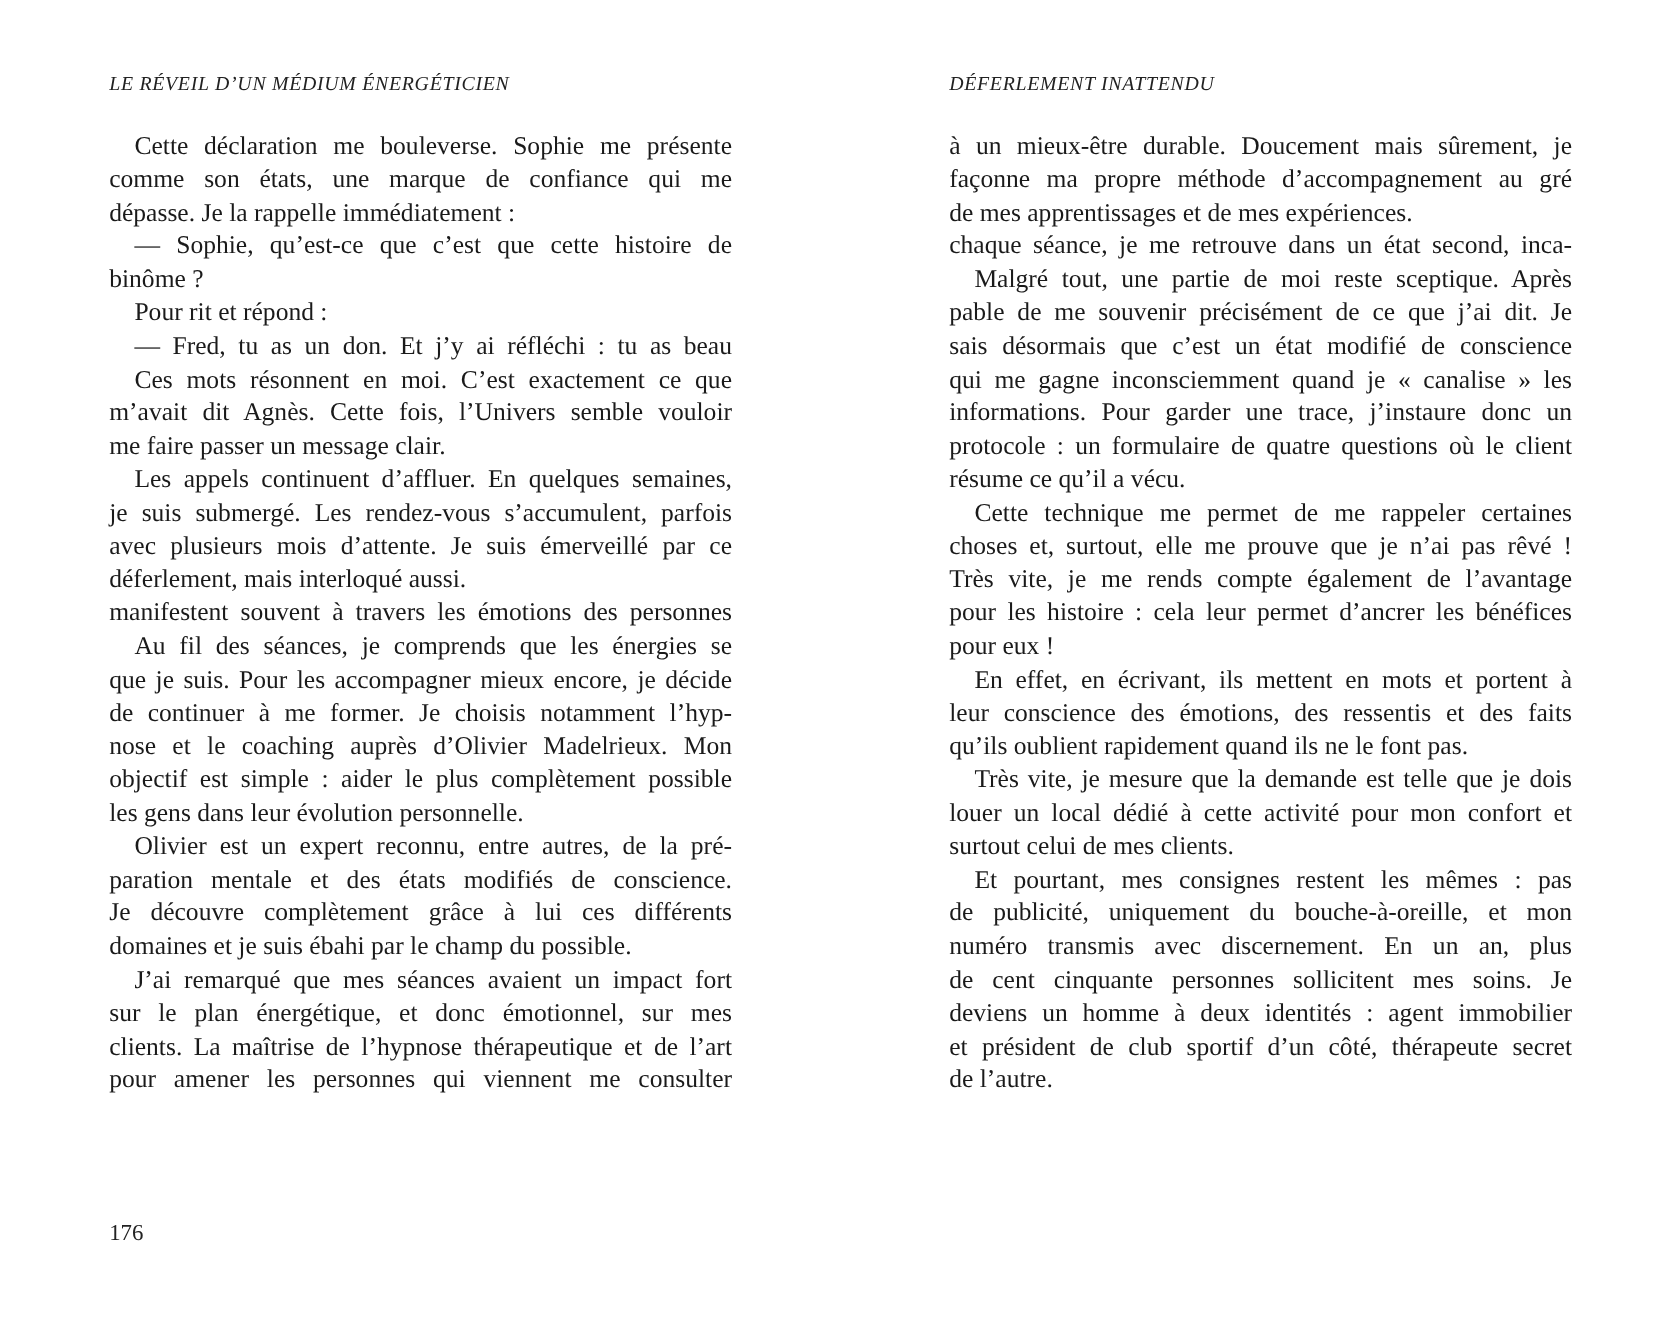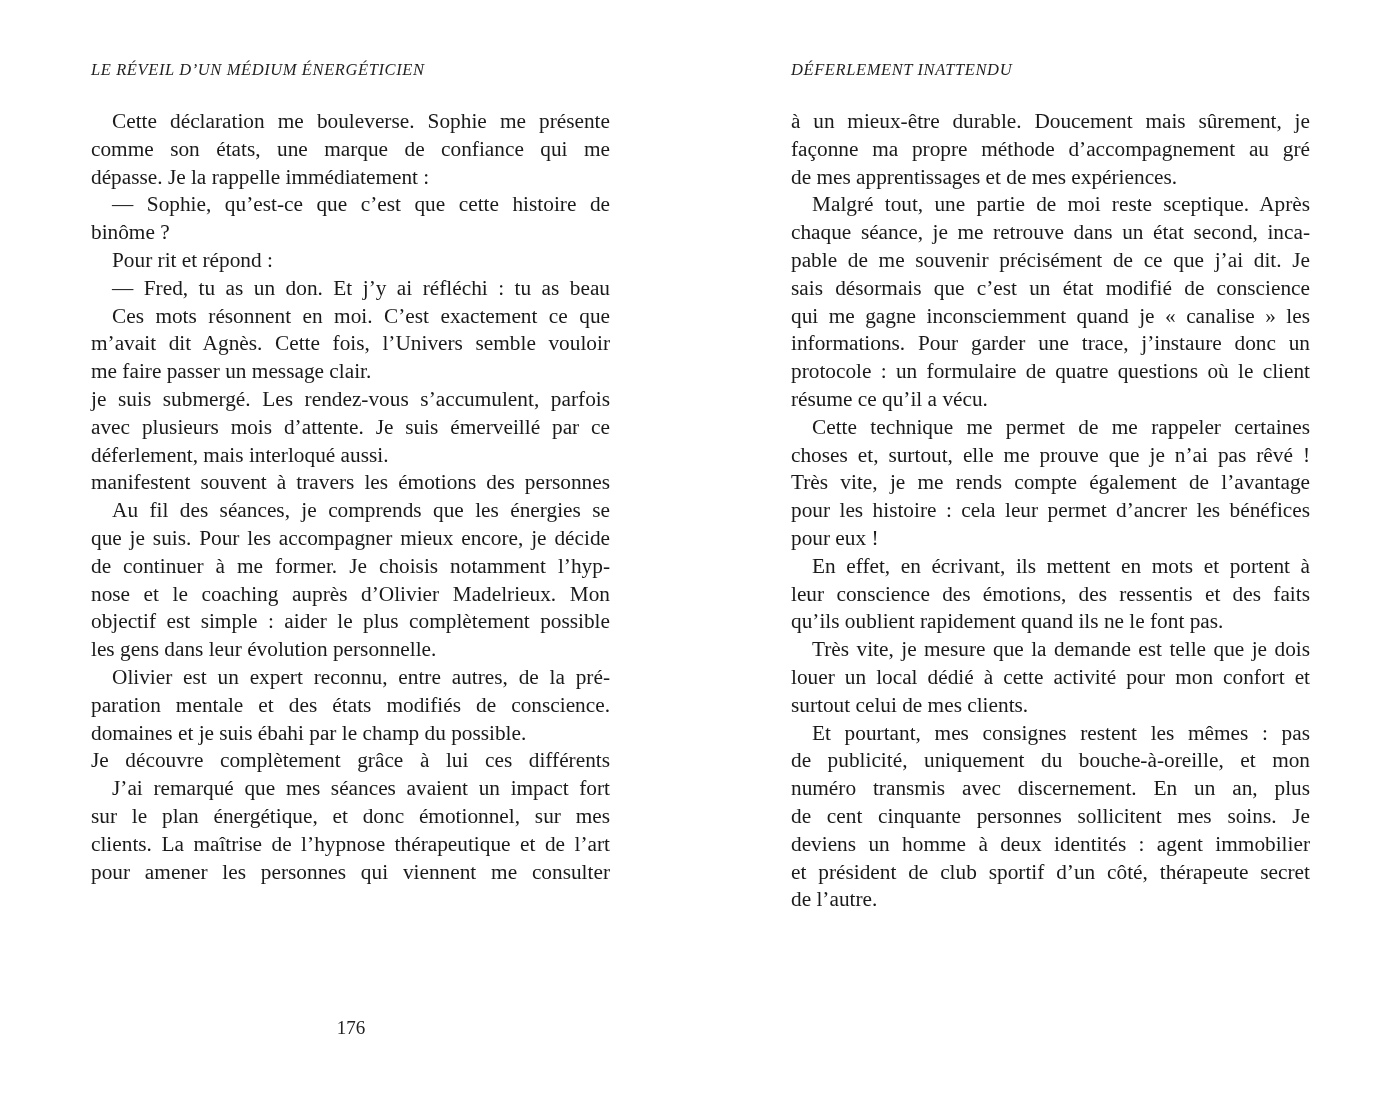--- a/index.html
+++ b/index.html
@@ -46,71 +46,71 @@
       text-align: justify;
       text-align-last: justify;
       overflow: visible;
     }
     .line.indent { padding-left: 21px; }
     .line.last { text-align-last: left; }
     .folio {
       position: absolute;
       top: 1017px;
       width: 520px;
-      text-align: center;
       font-size: 19px;
       color: #222;
     }
   </style>
 </head>
 <body>
 
 <div class="page left">
   <div class="running-head">LE RÉVEIL D’UN MÉDIUM ÉNERGÉTICIEN</div>
   <div class="text-block">
       <div class="line indent">Cette déclaration me bouleverse. Sophie me présente</div>
       <div class="line">comme son états, une marque de confiance qui me</div>
       <div class="line last">dépasse. Je la rappelle immédiatement :</div>
       <div class="line indent">— Sophie, qu’est-ce que c’est que cette histoire de</div>
       <div class="line last">binôme ?</div>
       <div class="line indent last">Pour rit et répond :</div>
       <div class="line indent">— Fred, tu as un don. Et j’y ai réfléchi : tu as beau</div>
       <div class="line indent">Ces mots résonnent en moi. C’est exactement ce que</div>
       <div class="line">m’avait dit Agnès. Cette fois, l’Univers semble vouloir</div>
       <div class="line last">me faire passer un message clair.</div>
+      <div class="line indent">Les appels continuent d’affluer. En quelques semaines,</div>
       <div class="line">je suis submergé. Les rendez-vous s’accumulent, parfois</div>
       <div class="line">avec plusieurs mois d’attente. Je suis émerveillé par ce</div>
       <div class="line last">déferlement, mais interloqué aussi.</div>
       <div class="line">manifestent souvent à travers les émotions des personnes</div>
       <div class="line indent">Au fil des séances, je comprends que les énergies se</div>
       <div class="line">que je suis. Pour les accompagner mieux encore, je décide</div>
       <div class="line">de continuer à me former. Je choisis notamment l’hyp-</div>
       <div class="line">nose et le coaching auprès d’Olivier Madelrieux. Mon</div>
       <div class="line">objectif est simple : aider le plus complètement possible</div>
       <div class="line last">les gens dans leur évolution personnelle.</div>
       <div class="line indent">Olivier est un expert reconnu, entre autres, de la pré-</div>
       <div class="line">paration mentale et des états modifiés de conscience.</div>
+      <div class="line">Je découvre complètement grâce à lui ces différents</div>
       <div class="line last">domaines et je suis ébahi par le champ du possible.</div>
-      <div class="line">Je découvre complètement grâce à lui ces différents</div>
       <div class="line indent">J’ai remarqué que mes séances avaient un impact fort</div>
       <div class="line">sur le plan énergétique, et donc émotionnel, sur mes</div>
       <div class="line">clients. La maîtrise de l’hypnose thérapeutique et de l’art</div>
       <div class="line">pour amener les personnes qui viennent me consulter</div>
     </div>
   <div class="folio">176</div>
 </div>
 
 <div class="page right">
   <div class="running-head">DÉFERLEMENT INATTENDU</div>
   <div class="text-block">
       <div class="line">à un mieux-être durable. Doucement mais sûrement, je</div>
       <div class="line">façonne ma propre méthode d’accompagnement au gré</div>
       <div class="line last">de mes apprentissages et de mes expériences.</div>
+      <div class="line">chaque séance, je me retrouve dans un état second, inca-</div>
       <div class="line indent">Malgré tout, une partie de moi reste sceptique. Après</div>
-      <div class="line">chaque séance, je me retrouve dans un état second, inca-</div>
       <div class="line">pable de me souvenir précisément de ce que j’ai dit. Je</div>
       <div class="line">sais désormais que c’est un état modifié de conscience</div>
       <div class="line">qui me gagne inconsciemment quand je « canalise » les</div>
       <div class="line">informations. Pour garder une trace, j’instaure donc un</div>
       <div class="line">protocole : un formulaire de quatre questions où le client</div>
       <div class="line last">résume ce qu’il a vécu.</div>
       <div class="line indent">Cette technique me permet de me rappeler certaines</div>
       <div class="line">choses et, surtout, elle me prouve que je n’ai pas rêvé !</div>
       <div class="line">Très vite, je me rends compte également de l’avantage</div>
       <div class="line">pour les histoire : cela leur permet d’ancrer les bénéfices</div>

